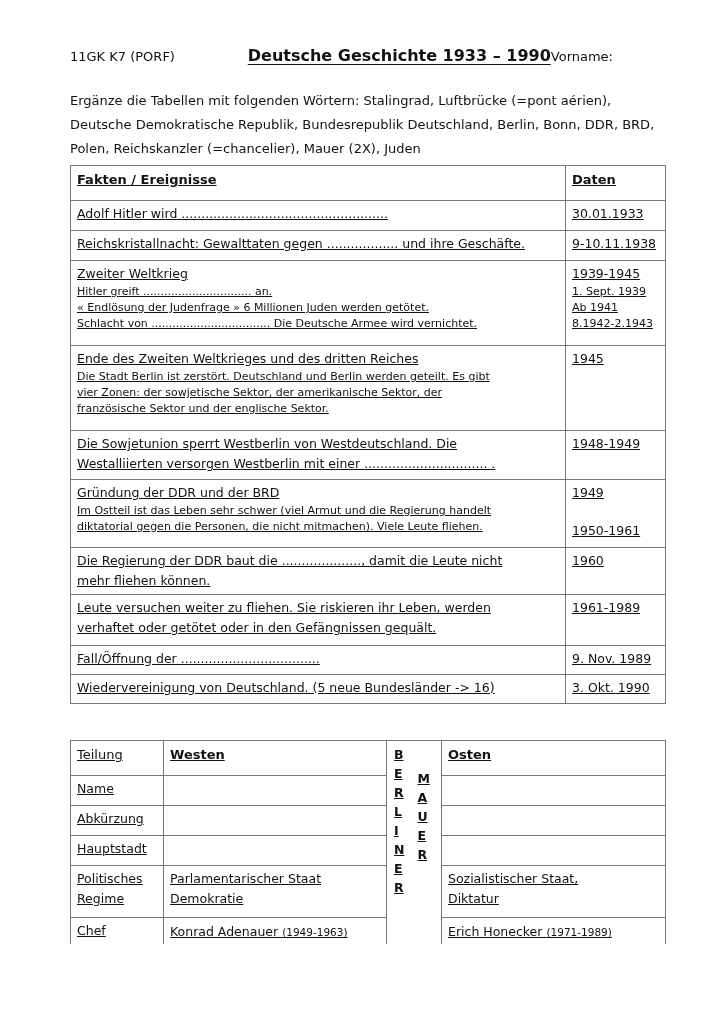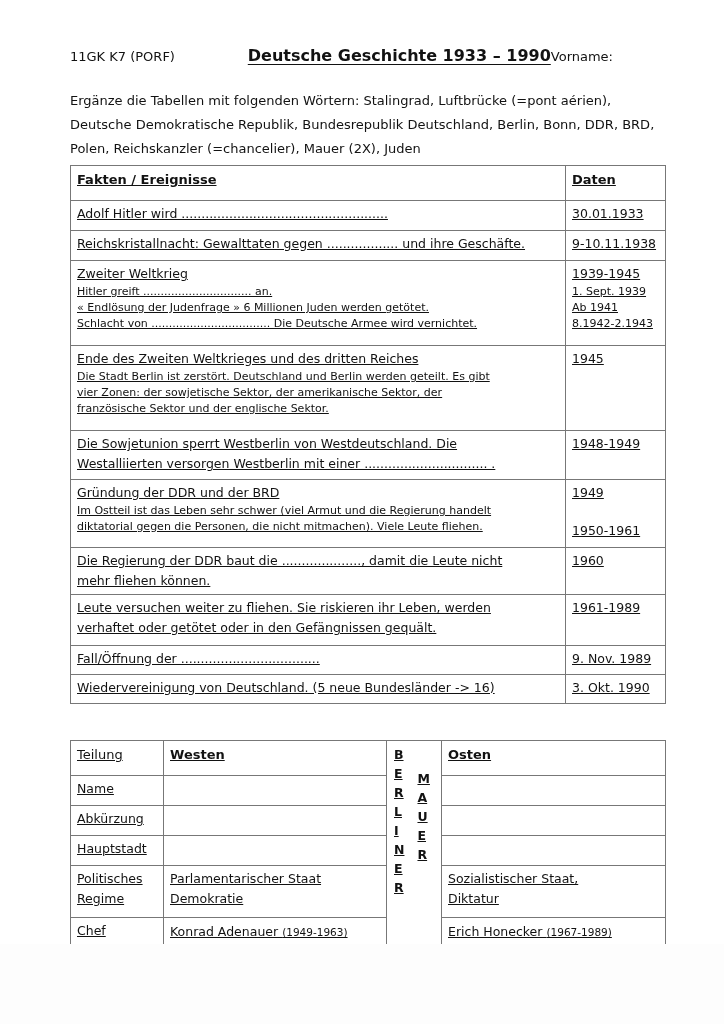--- a/index.html
+++ b/index.html
@@ -270,20 +270,20 @@
 
       <tr class="rh52">
         <td>
           <div class="main">Chef</div>
         </td>
         <td>
           <div class="chefline"><span>Konrad Adenauer </span><span class="years">(1949-1963)</span></div>
           <div class="chefline"><span>Helmut Kohl </span><span class="years">(1982-1998)</span></div>
         </td>
         <td>
-          <div class="chefline"><span>Erich Honecker </span><span class="years">(1967-1989)</span></div>
+          <div class="chefline"><span>Erich Honecker </span><span class="years">(1971-1989)</span></div>
         </td>
       </tr>
     </tbody>
       </table>
 
   </div>
 </div>
 
 </body></html>

